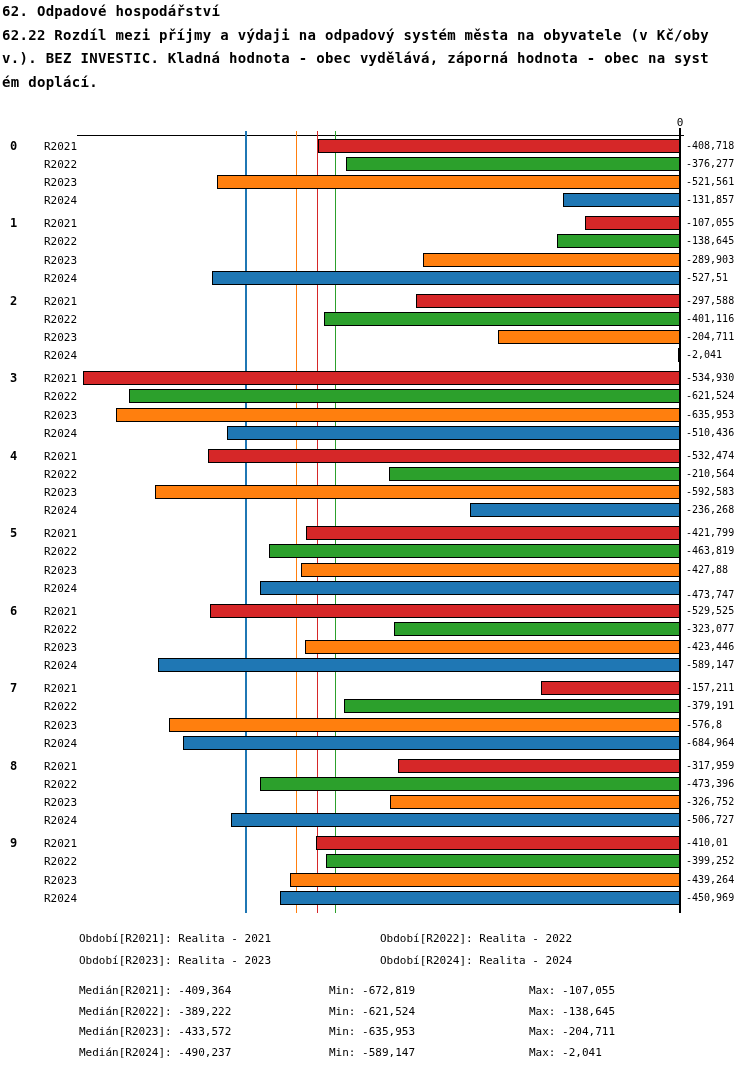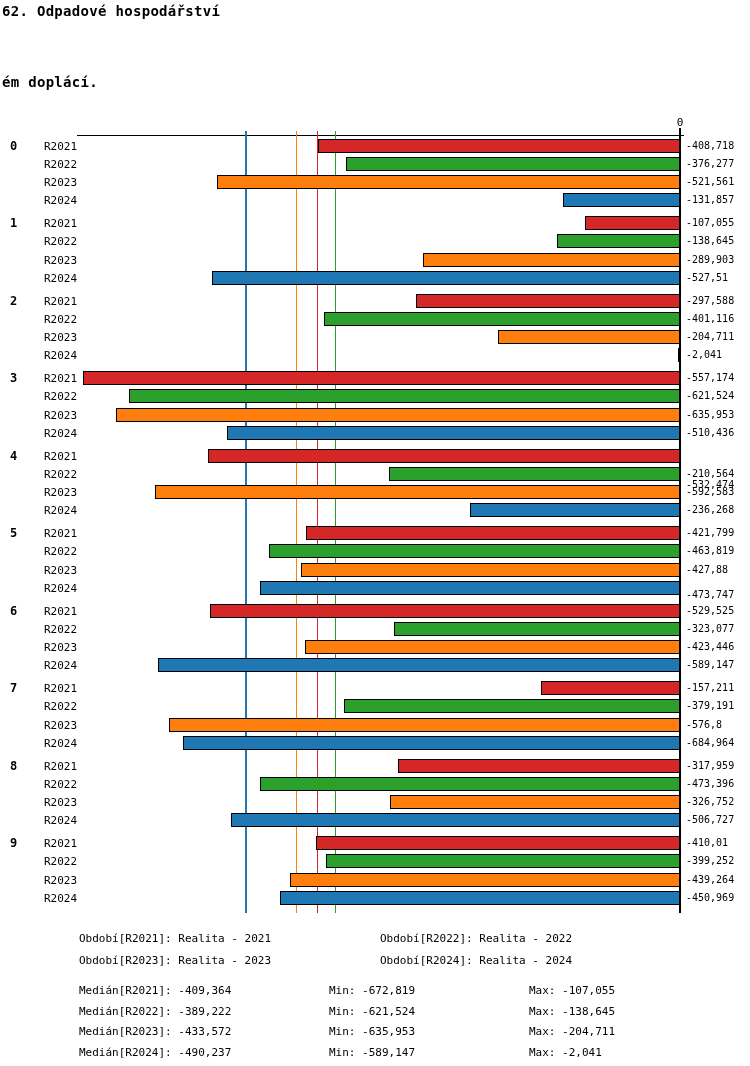--- a/index.html
+++ b/index.html
@@ -19,20 +19,22 @@
   .zero-axis{position:absolute;width:2px;background:#000;}
   .axis-top-line{position:absolute;height:1px;background:#000;}
   .zero-label{position:absolute;font-size:11px;text-align:center;}
 </style>
 </head>
 <body>
 
 <div id="app">
 
   <div class="abs title-line" style="top:3px">62. Odpadové hospodářství</div>
+  <div class="abs title-line" style="top:27px">62.22 Rozdíl mezi příjmy a výdaji na odpadový systém města na obyvatele (v Kč/oby</div>
+  <div class="abs title-line" style="top:50px">v.). BEZ INVESTIC. Kladná hodnota - obec vydělává, záporná hodnota - obec na syst</div>
   <div class="abs title-line" style="top:74px">ém doplácí.</div>
 
   <div id="chart" style="position:absolute;inset:0;">
       <div class="axis-top-line" style="left: 77px; top: 135px; width: 607px;"></div>
       <div class="zero-axis" style="left: 679px; top: 128px; height: 785px;"></div>
       <div class="zero-label" style="left: 673px; top: 116px; width: 14px;">0</div>
       <div class="median-line" style="left: 316.99px; top: 131px; height: 782px; background: rgb(214, 39, 40);"></div>
       <div class="median-line" style="left: 334.852px; top: 131px; height: 782px; background: rgb(44, 160, 44);"></div>
       <div class="median-line" style="left: 295.524px; top: 131px; height: 782px; background: rgb(255, 127, 14);"></div>
       <div class="median-line" style="left: 245.275px; top: 131px; height: 782px; background: rgb(31, 119, 180);"></div>
@@ -71,34 +73,34 @@
       <div class="value-label" style="left: 686px; top: 312.8px;">-401,116</div>
       <div class="row-label" style="left: 44px; top: 331.1px;">R2023</div>
       <div class="bar" style="left: 498.47px; top: 330.1px; width: 181.53px; background: rgb(255, 127, 14);"></div>
       <div class="value-label" style="left: 686px; top: 331.1px;">-204,711</div>
       <div class="row-label" style="left: 44px; top: 349.4px;">R2024</div>
       <div class="bar" style="left: 678px; top: 348.4px; width: 2px; background: rgb(31, 119, 180);"></div>
       <div class="value-label" style="left: 686px; top: 349.4px;">-2,041</div>
       <div class="group-label" style="left: 10px; top: 371px;">3</div>
       <div class="row-label" style="left: 44px; top: 372px;">R2021</div>
       <div class="bar" style="left: 83.3679px; top: 371px; width: 596.632px; background: rgb(214, 39, 40);"></div>
-      <div class="value-label" style="left: 686px; top: 372px;">-557,174</div>
+      <div class="value-label" style="left: 686px; top: 372px;">-534,930</div>
       <div class="row-label" style="left: 44px; top: 390.3px;">R2022</div>
       <div class="bar" style="left: 128.854px; top: 389.3px; width: 551.146px; background: rgb(44, 160, 44);"></div>
       <div class="value-label" style="left: 686px; top: 390.3px;">-621,524</div>
       <div class="row-label" style="left: 44px; top: 408.6px;">R2023</div>
       <div class="bar" style="left: 116.059px; top: 407.6px; width: 563.941px; background: rgb(255, 127, 14);"></div>
       <div class="value-label" style="left: 686px; top: 408.6px;">-635,953</div>
       <div class="row-label" style="left: 44px; top: 426.9px;">R2024</div>
       <div class="bar" style="left: 227.363px; top: 425.9px; width: 452.637px; background: rgb(31, 119, 180);"></div>
       <div class="value-label" style="left: 686px; top: 426.9px;">-510,436</div>
       <div class="group-label" style="left: 10px; top: 448.5px;">4</div>
       <div class="row-label" style="left: 44px; top: 449.5px;">R2021</div>
       <div class="bar" style="left: 207.821px; top: 448.5px; width: 472.179px; background: rgb(214, 39, 40);"></div>
-      <div class="value-label" style="left: 686px; top: 449.5px; margin-top: 29px;">-532,474</div>
+      <div class="value-label" style="left: 686px; top: 449.5px;">-532,474</div>
       <div class="row-label" style="left: 44px; top: 467.8px;">R2022</div>
       <div class="bar" style="left: 389.189px; top: 466.8px; width: 290.811px; background: rgb(44, 160, 44);"></div>
       <div class="value-label" style="left: 686px; top: 467.8px;">-210,564</div>
       <div class="row-label" style="left: 44px; top: 486.1px;">R2023</div>
       <div class="bar" style="left: 154.518px; top: 485.1px; width: 525.482px; background: rgb(255, 127, 14);"></div>
       <div class="value-label" style="left: 686px; top: 486.1px;">-592,583</div>
       <div class="row-label" style="left: 44px; top: 504.4px;">R2024</div>
       <div class="bar" style="left: 470.486px; top: 503.4px; width: 209.514px; background: rgb(31, 119, 180);"></div>
       <div class="value-label" style="left: 686px; top: 504.4px;">-236,268</div>
       <div class="group-label" style="left: 10px; top: 526px;">5</div>

